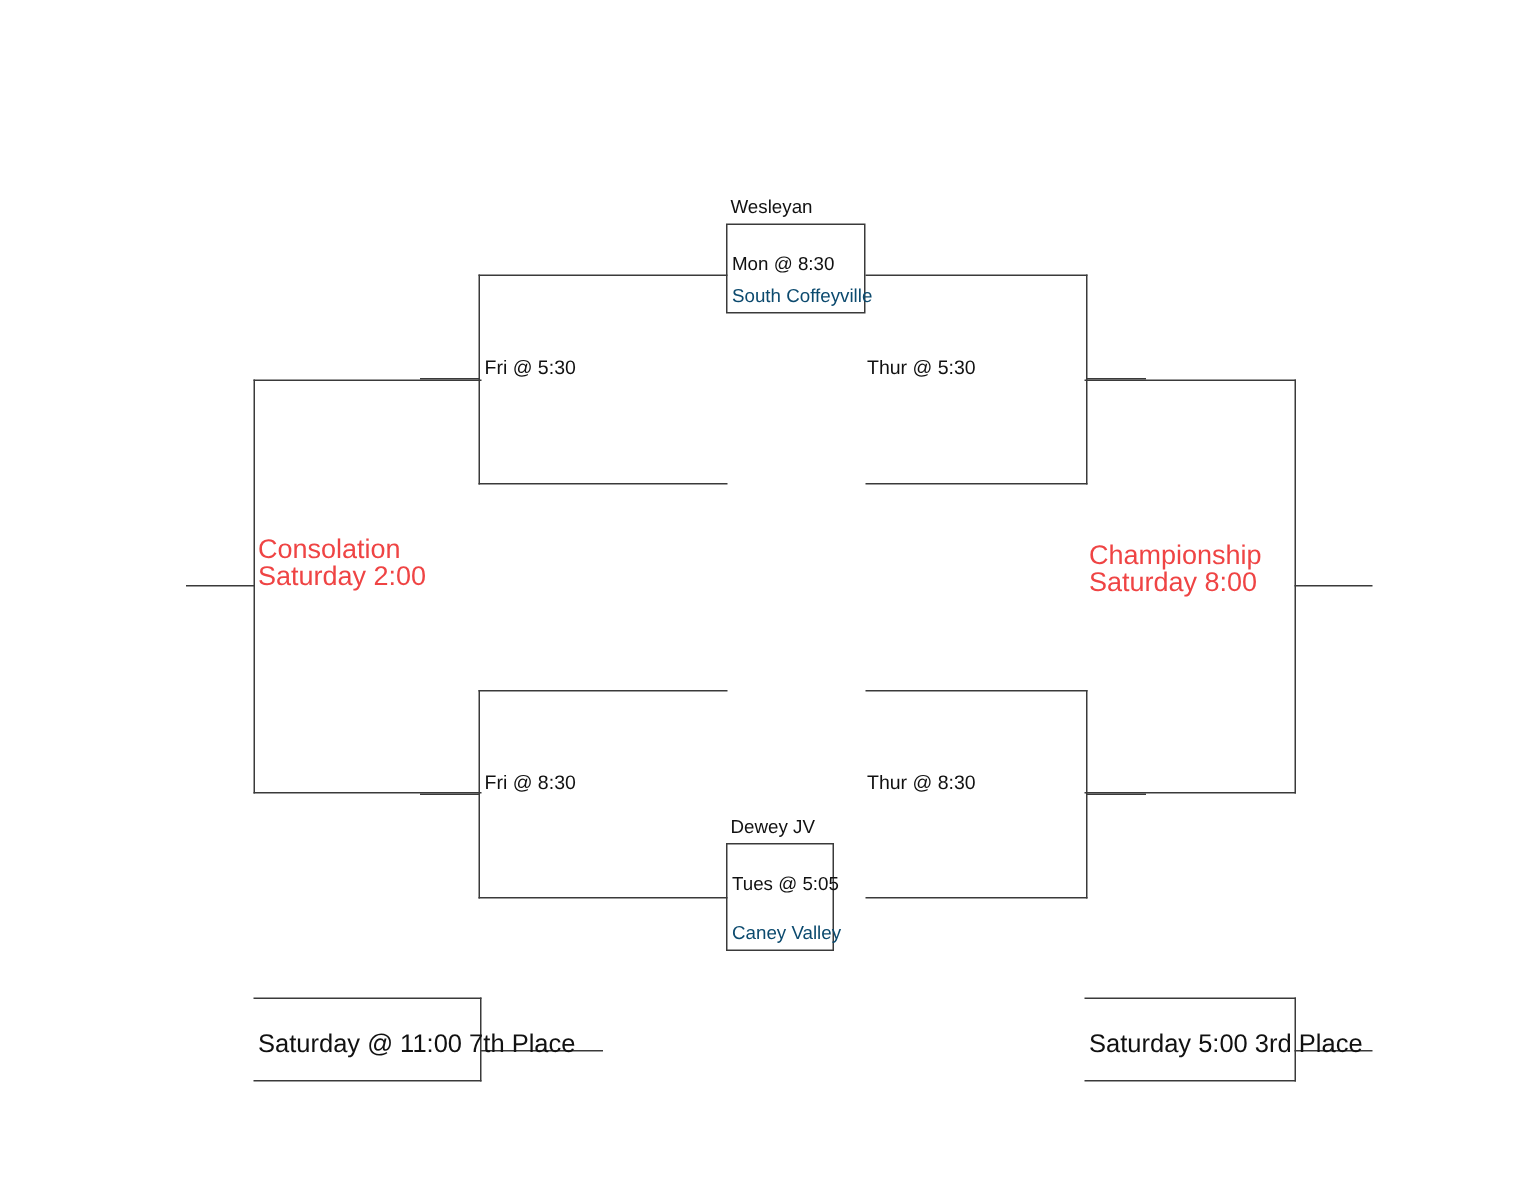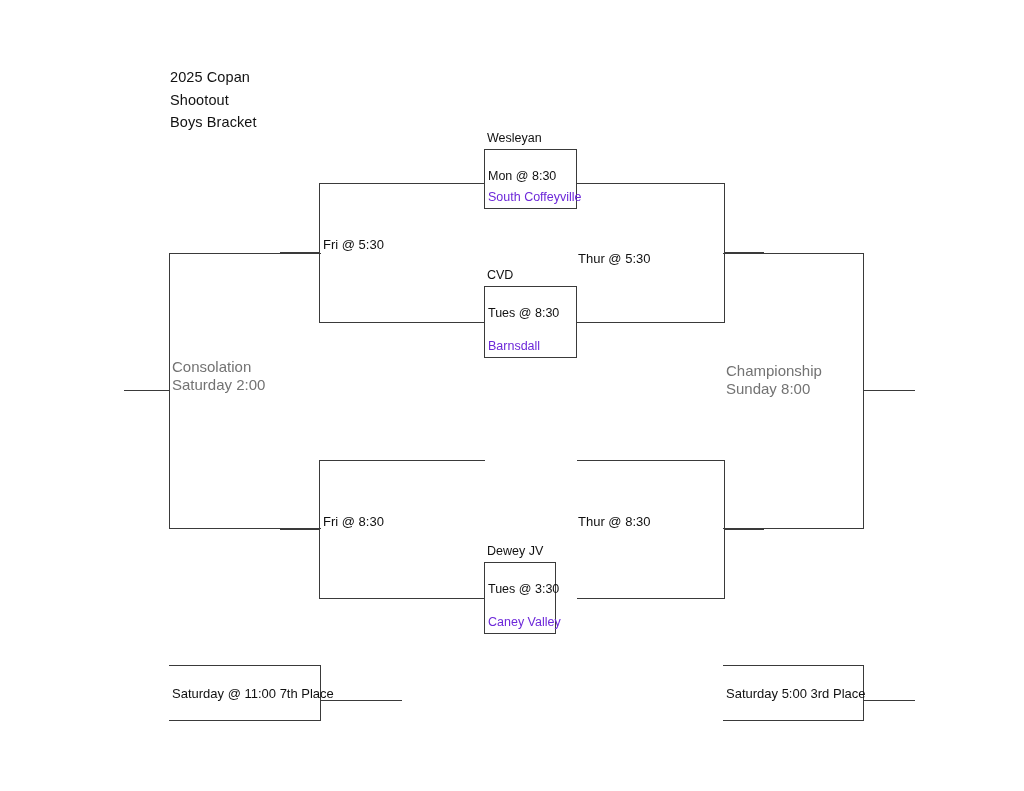--- a/index.html
+++ b/index.html
@@ -63,86 +63,76 @@
     font-size: 12.5px;
     white-space: nowrap;
     color: #111111;
   }
   .seed-bottom {
     position: absolute;
     left: 3px;
     bottom: 4px;
     font-size: 12.5px;
     white-space: nowrap;
-    color: #6d28d9;
+    color: #0c4a6e;
   }
 
   
   .round-label {
     position: absolute;
     font-size: 13px;
     line-height: 17px;
     white-space: nowrap;
     color: #111111;
   }
   .final-label {
     position: absolute;
-    font-size: 15px;
+    font-size: 18px;
     line-height: 17.5px;
     white-space: nowrap;
-    color: #737373;
+    color: #ef4444;
   }
   .placement-label {
     position: absolute;
-    font-size: 13px;
+    font-size: 17px;
     white-space: nowrap;
     color: #111111;
   }
 </style>
 </head>
 <body>
 
 <div id="page">
 
-  <div id="title-block">
-    <div>2025 Copan</div>
-    <div>Shootout</div>
-    <div>Boys Bracket</div>
-  </div>
 
   <div class="game-box" style="left:484px; top:149px; width:93px; height:60px;">
     <span class="seed-top">Wesleyan</span>
     <span class="game-time">Mon  @ 8:30</span>
     <span class="seed-bottom">South Coffeyville</span>
   </div>
 
-  <div class="game-box" style="left:484px; top:286px; width:93px; height:72px;">
-    <span class="seed-top">CVD</span>
-    <span class="game-time">Tues @ 8:30</span>
-    <span class="seed-bottom">Barnsdall</span>
-  </div>
 
 
   <div class="game-box" style="left:484px; top:562px; width:72px; height:72px;">
     <span class="seed-top">Dewey JV</span>
-    <span class="game-time">Tues @ 3:30</span>
+    <span class="game-time">Tues @ 5:05</span>
     <span class="seed-bottom">Caney Valley</span>
   </div>
 
   <div class="hline" style="left:319px; top:183px; width:166px;"></div>
   <div class="hline" style="left:319px; top:322px; width:166px;"></div>
   <div class="vline" style="left:319px; top:183px; height:140px;"></div>
   <div class="hline" style="left:280px; top:252px; width:40px;"></div>
   <div class="round-label" style="left:323px; top:236px;">Fri @ 5:30</div>
 
   <div class="hline" style="left:577px; top:183px; width:148px;"></div>
   <div class="hline" style="left:577px; top:322px; width:148px;"></div>
   <div class="vline" style="left:724px; top:183px; height:140px;"></div>
   <div class="hline" style="left:724px; top:252px; width:40px;"></div>
-  <div class="round-label" style="left:578px; top:236px;margin-top:14px;">Thur @ 5:30</div>
+  <div class="round-label" style="left:578px; top:236px;">Thur @ 5:30</div>
 
   <div class="hline" style="left:319px; top:460px; width:166px;"></div>
   <div class="hline" style="left:319px; top:598px; width:166px;"></div>
   <div class="vline" style="left:319px; top:460px; height:139px;"></div>
   <div class="hline" style="left:280px; top:529px; width:40px;"></div>
   <div class="round-label" style="left:323px; top:513px;">Fri @ 8:30</div>
 
   <div class="hline" style="left:577px; top:460px; width:148px;"></div>
   <div class="hline" style="left:577px; top:598px; width:148px;"></div>
   <div class="vline" style="left:724px; top:460px; height:139px;"></div>
@@ -157,21 +147,21 @@
     <div>Consolation</div>
     <div>Saturday 2:00</div>
   </div>
 
   <div class="hline" style="left:723px; top:253px; width:141px;"></div>
   <div class="hline" style="left:723px; top:528px; width:141px;"></div>
   <div class="vline" style="left:863px; top:253px; height:276px;"></div>
   <div class="hline" style="left:863px; top:390px; width:52px;"></div>
   <div class="final-label" style="left:726px; top:362px;">
     <div>Championship</div>
-    <div>Sunday  8:00</div>
+    <div>Saturday  8:00</div>
   </div>
 
   <div class="hline" style="left:169px; top:665px; width:152px;"></div>
   <div class="hline" style="left:169px; top:720px; width:152px;"></div>
   <div class="vline" style="left:320px; top:665px; height:56px;"></div>
   <div class="hline" style="left:320px; top:700px; width:82px;"></div>
   <div class="placement-label" style="left:172px; top:686px;">Saturday @ 11:00   7th Place</div>
 
   <div class="hline" style="left:723px; top:665px; width:141px;"></div>
   <div class="hline" style="left:723px; top:720px; width:141px;"></div>

